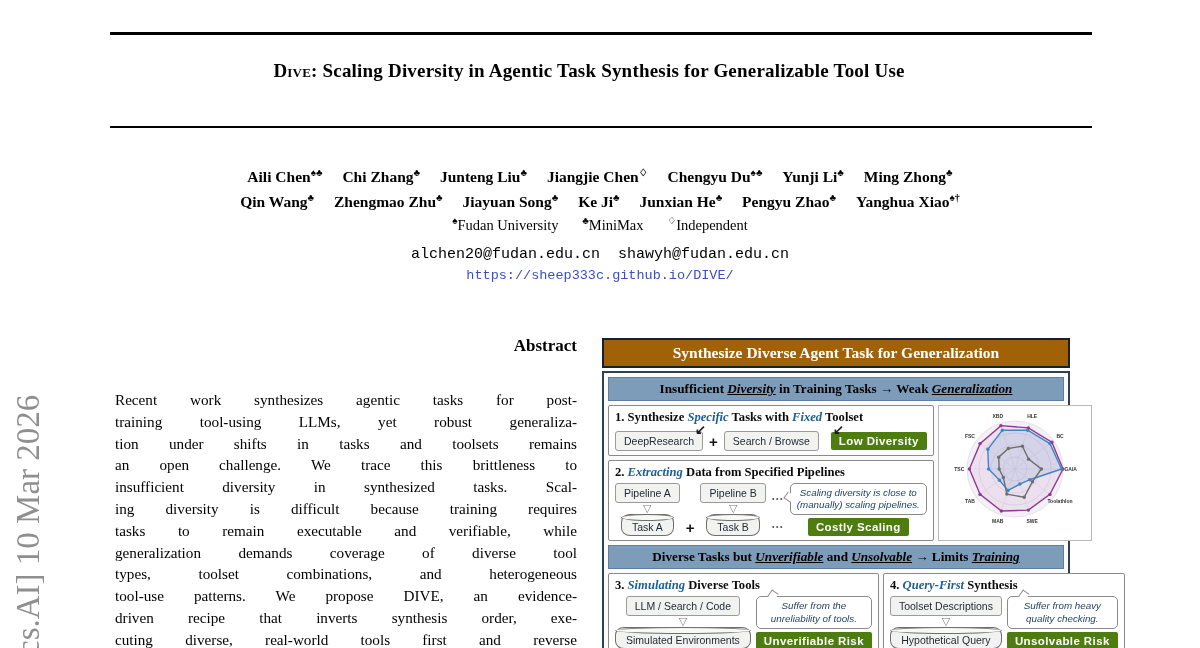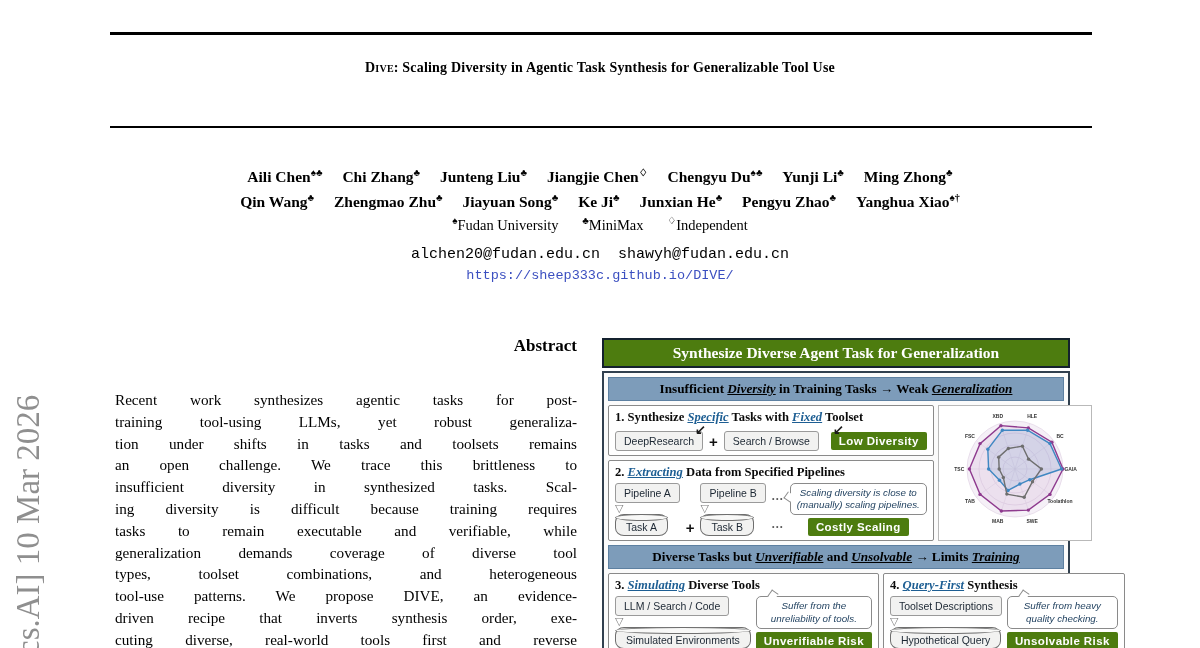--- a/index.html
+++ b/index.html
@@ -4,22 +4,22 @@
 <style>
   html,body{margin:0;padding:0;}
   body{
     width:1200px;height:648px;overflow:hidden;position:relative;
     background:#ffffff;font-family:"Liberation Serif",serif;color:#000;
   }
   .rule{position:absolute;left:110px;width:982px;background:#000;}
   .rule-top{top:32px;height:3px;}
   .rule-mid{top:126px;height:2px;}
 
-  .paper-title{position:absolute;top:60px;left:100px;width:1000px;text-align:center;
-    font-size:14px;font-weight:bold;letter-spacing:.2px;}
+  .paper-title{position:absolute;top:60px;left:89px;width:1000px;text-align:center;
+    font-size:19px;font-weight:bold;letter-spacing:.2px;}
   .sc{font-variant:small-caps;}
 
   .authors-block{position:absolute;top:162px;left:90px;width:1020px;text-align:center;}
   .author-line{font-weight:bold;font-size:15.5px;line-height:21px;}
   .author{margin:0 8px;white-space:nowrap;}
   .author sup{font-size:10px;font-weight:bold;}
   .affil-line{font-size:14.5px;margin-top:3px;}
   .affil{margin:0 10px;white-space:nowrap;}
   .affil sup{font-size:10px;}
   .email-line{font-family:"Liberation Mono","DejaVu Sans Mono",monospace;
@@ -30,37 +30,37 @@
   .arxiv-stamp{position:absolute;left:10px;top:655px;transform:rotate(-90deg);
     transform-origin:0 0;white-space:nowrap;font-size:33px;color:#8f8f8f;
     font-family:"Liberation Serif",serif;}
 
   .left-col{position:absolute;left:115px;top:336px;width:462px;}
   .abs-heading{text-align:right;font-size:17px;font-weight:bold;margin-bottom:33px;}
   .abs-line{font-size:15.2px;line-height:21.8px;text-align:justify;text-align-last:justify;}
 
   
   .figure{position:absolute;left:602px;top:338px;width:468px;}
-  .fig-header{background:#4d7c0f;border:2px solid #14212e;color:#fff;text-align:center;
+  .fig-header{background:#a16207;border:2px solid #14212e;color:#fff;text-align:center;
     font-weight:bold;font-size:15.5px;padding:4px 0;}
   .fig-main{border:2px solid #31404f;background:#fbfbfb;margin-top:3px;padding:4px;}
   .fig-bar{background:#7d9cba;border:1px solid #5d80a1;color:#000000;text-align:center;
     font-weight:bold;font-size:13.2px;padding:3px 9px;}
   .fig-bar .em{font-style:italic;text-decoration:underline;}
   .bar-gap{margin-bottom:4px;}
   .bar-gap-top{margin:4px 0;}
 
   .fig-content{display:flex;gap:4px;align-items:stretch;}
   .fig-left{flex:1;display:flex;flex-direction:column;gap:4px;}
   .radar-box{width:152px;background:#fff;border:1px solid #b9b9b9;align-self:stretch;}
 
   .section{background:#fff;border:1.5px solid #8a8a8a;border-radius:2px;
     padding:4px 6px;position:relative;}
   .sec-head{font-weight:bold;font-size:12.6px;color:#0b0b0b;}
-  .sec-head .em{color:#1d5e93;font-style:italic;text-decoration:underline;}
+  .sec-head .em{color:#1d5e93;font-style:italic;}
 
   .tool-box{background:#f2f2f1;border:1.6px solid #9a9a9a;border-radius:3px;
     font-family:"Liberation Sans",sans-serif;font-size:10.5px;color:#1c2733;
     padding:3px 8px;text-align:center;white-space:nowrap;}
   .plus{font-weight:bold;font-size:15px;color:#111;font-family:"Liberation Sans",sans-serif;}
   .dots{color:#555;font-weight:bold;font-size:12px;letter-spacing:1px;}
   .badge{background:#4d7c0f;color:#fff;font-family:"Liberation Sans",sans-serif;
     font-weight:bold;font-size:11.5px;padding:3px 8px;border-radius:2px;
     letter-spacing:.4px;white-space:nowrap;display:inline-block;}
   .callout{background:#fff;border:1.5px solid #8a8a8a;border-radius:5px;
@@ -76,21 +76,21 @@
     border-radius:9px/8px;font-family:"Liberation Sans",sans-serif;font-size:10.5px;
     color:#1c2733;padding:6px 10px 2px;text-align:center;white-space:nowrap;}
   .cyl::before{content:"";position:absolute;left:-1px;right:-1px;top:-1px;height:7px;
     border:1.6px solid #6e6e6e;border-radius:50%;box-sizing:border-box;background:#f8f8f7;}
 
   .s1-row{display:flex;align-items:center;gap:6px;margin-top:6px;}
   .s1-spacer{flex:1;}
   .kw-arrow{position:absolute;font-size:13px;font-weight:bold;color:#1a1a1a;}
 
   .s2-grid{display:flex;gap:6px;margin-top:3px;}
-  .stack{display:flex;flex-direction:column;align-items:flex-start;gap:1px;}
+  .stack{display:flex;flex-direction:column;align-items:center;gap:1px;}
   .bottom-align{display:flex;flex-direction:column;justify-content:flex-end;}
   .col-right{flex:1;display:flex;flex-direction:column;align-items:center;
     justify-content:space-between;gap:3px;}
   .dots-col{display:flex;flex-direction:column;justify-content:space-between;padding:6px 0 4px;}
 
   .fig-bottom{display:flex;gap:4px;}
   .fig-bottom .section{flex:1;}
   .s34-grid{display:flex;gap:5px;margin-top:3px;}
 </style>
 </head>

